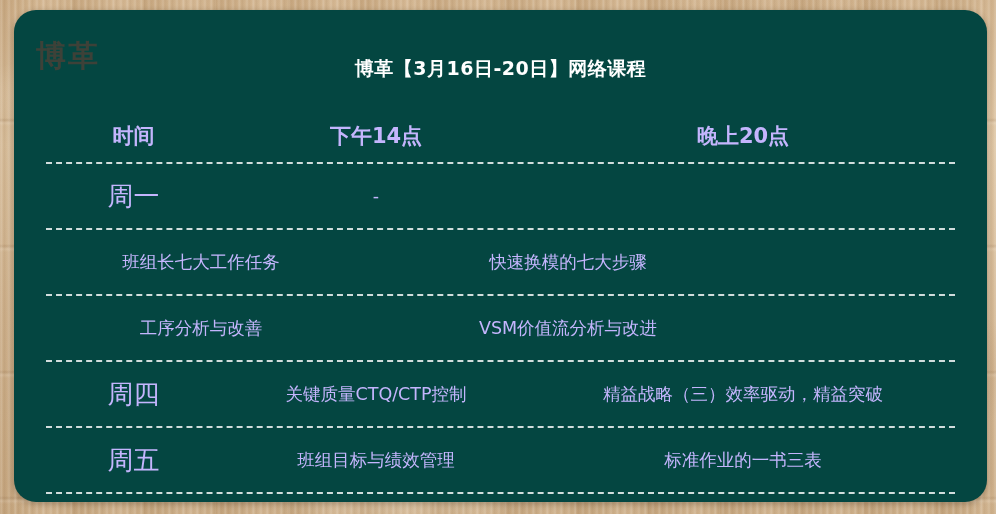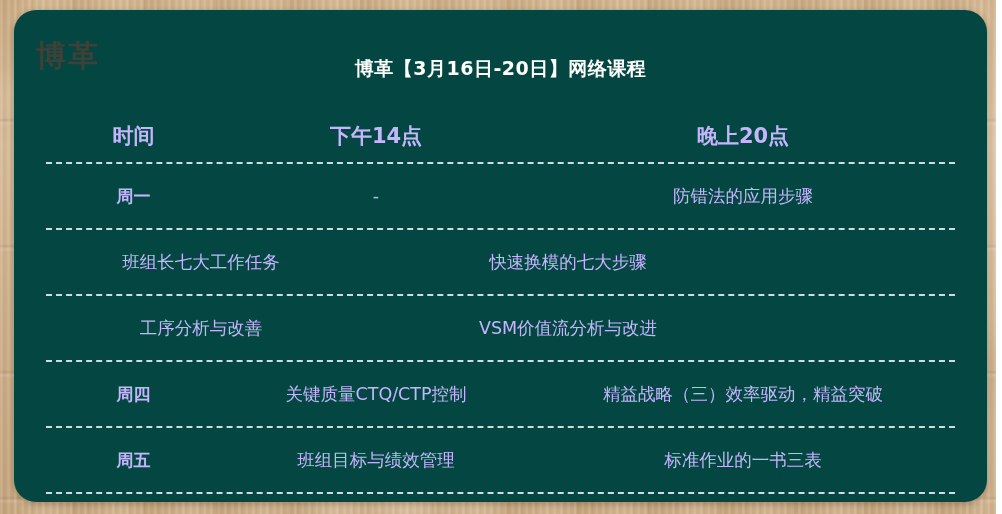--- a/index.html
+++ b/index.html
@@ -128,21 +128,21 @@
     text-align: center;
     font-size: 17px;
     font-family: "DejaVu Sans", "Liberation Sans", sans-serif;
     white-space: nowrap;
   }
   .cell.c-day   { width: 175px; }
   .cell.c-noon  { width: 310px; }
   .cell.c-night { width: 424px; }
 
   .row.header .cell { font-size: 21px; font-weight: 700; }
-  .row.body .cell.c-day { font-size: 17px; font-weight: 700; }
+  .row.body .cell.c-day { font-size: 26px; font-weight: 400; }
   .row.body .cell.c-noon,
   .row.body .cell.c-night { font-size: 17.5px; font-weight: 500; }
 </style>
 </head>
 <body>
 
 <div id="stage">
 
   <div id="card">
 
@@ -156,21 +156,20 @@
         <div class="cell c-day">时间</div>
         <div class="cell c-noon">下午14点</div>
         <div class="cell c-night">晚上20点</div>
       </div>
 
       <div class="sep"></div>
 
       <div class="row body">
         <div class="cell c-day">周一</div>
         <div class="cell c-noon">-</div>
-        <div class="cell c-night">防错法的应用步骤</div>
       </div>
 
       <div class="sep"></div>
 
       <div class="row body">
         <div class="cell c-noon">班组长七大工作任务</div>
         <div class="cell c-night">快速换模的七大步骤</div>
       </div>
 
       <div class="sep"></div>

